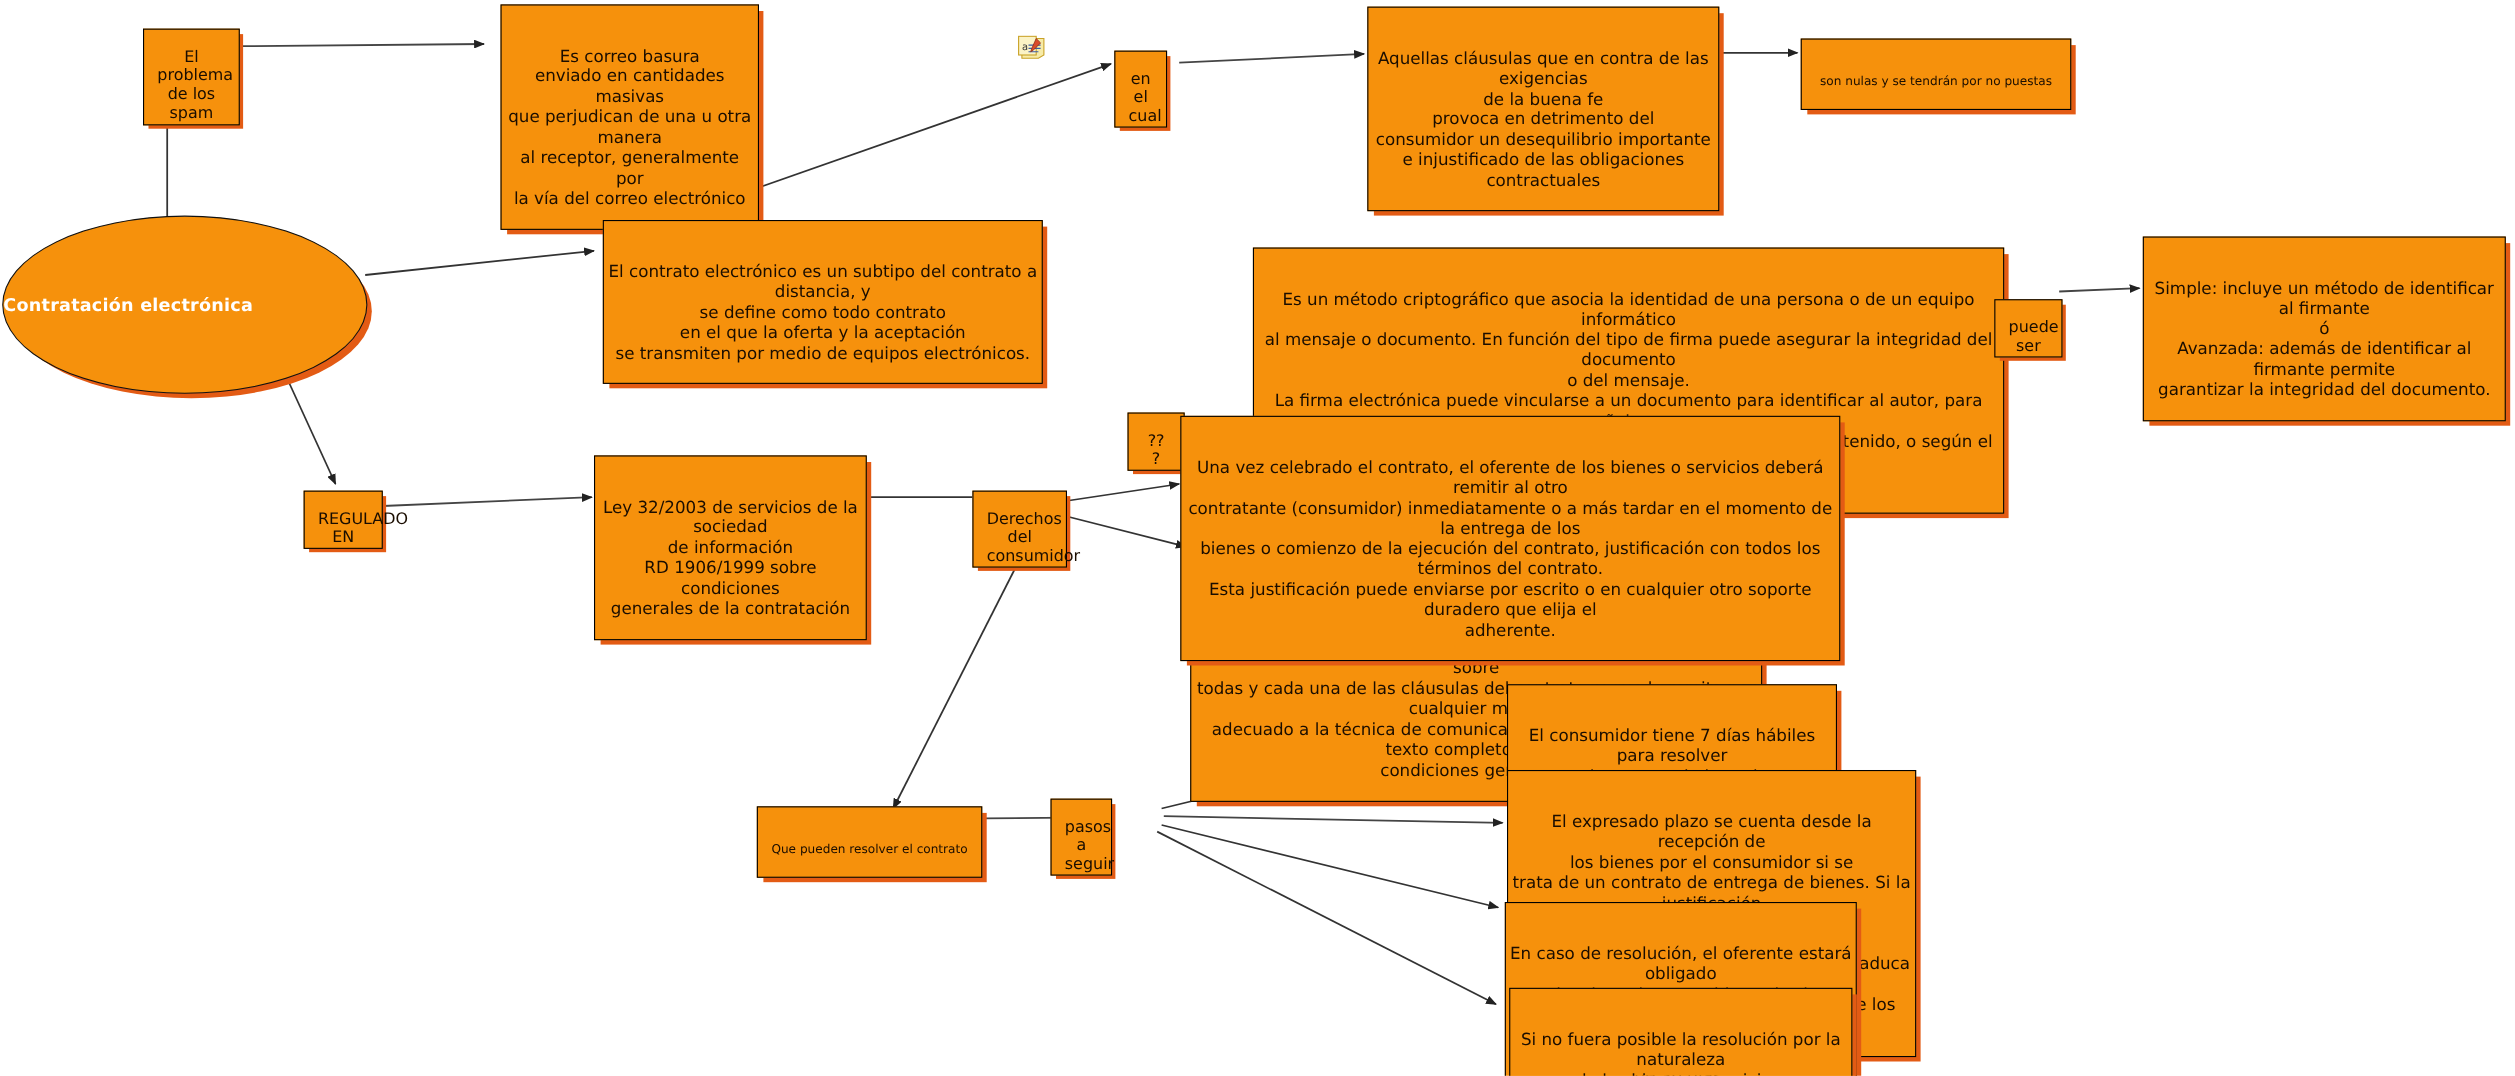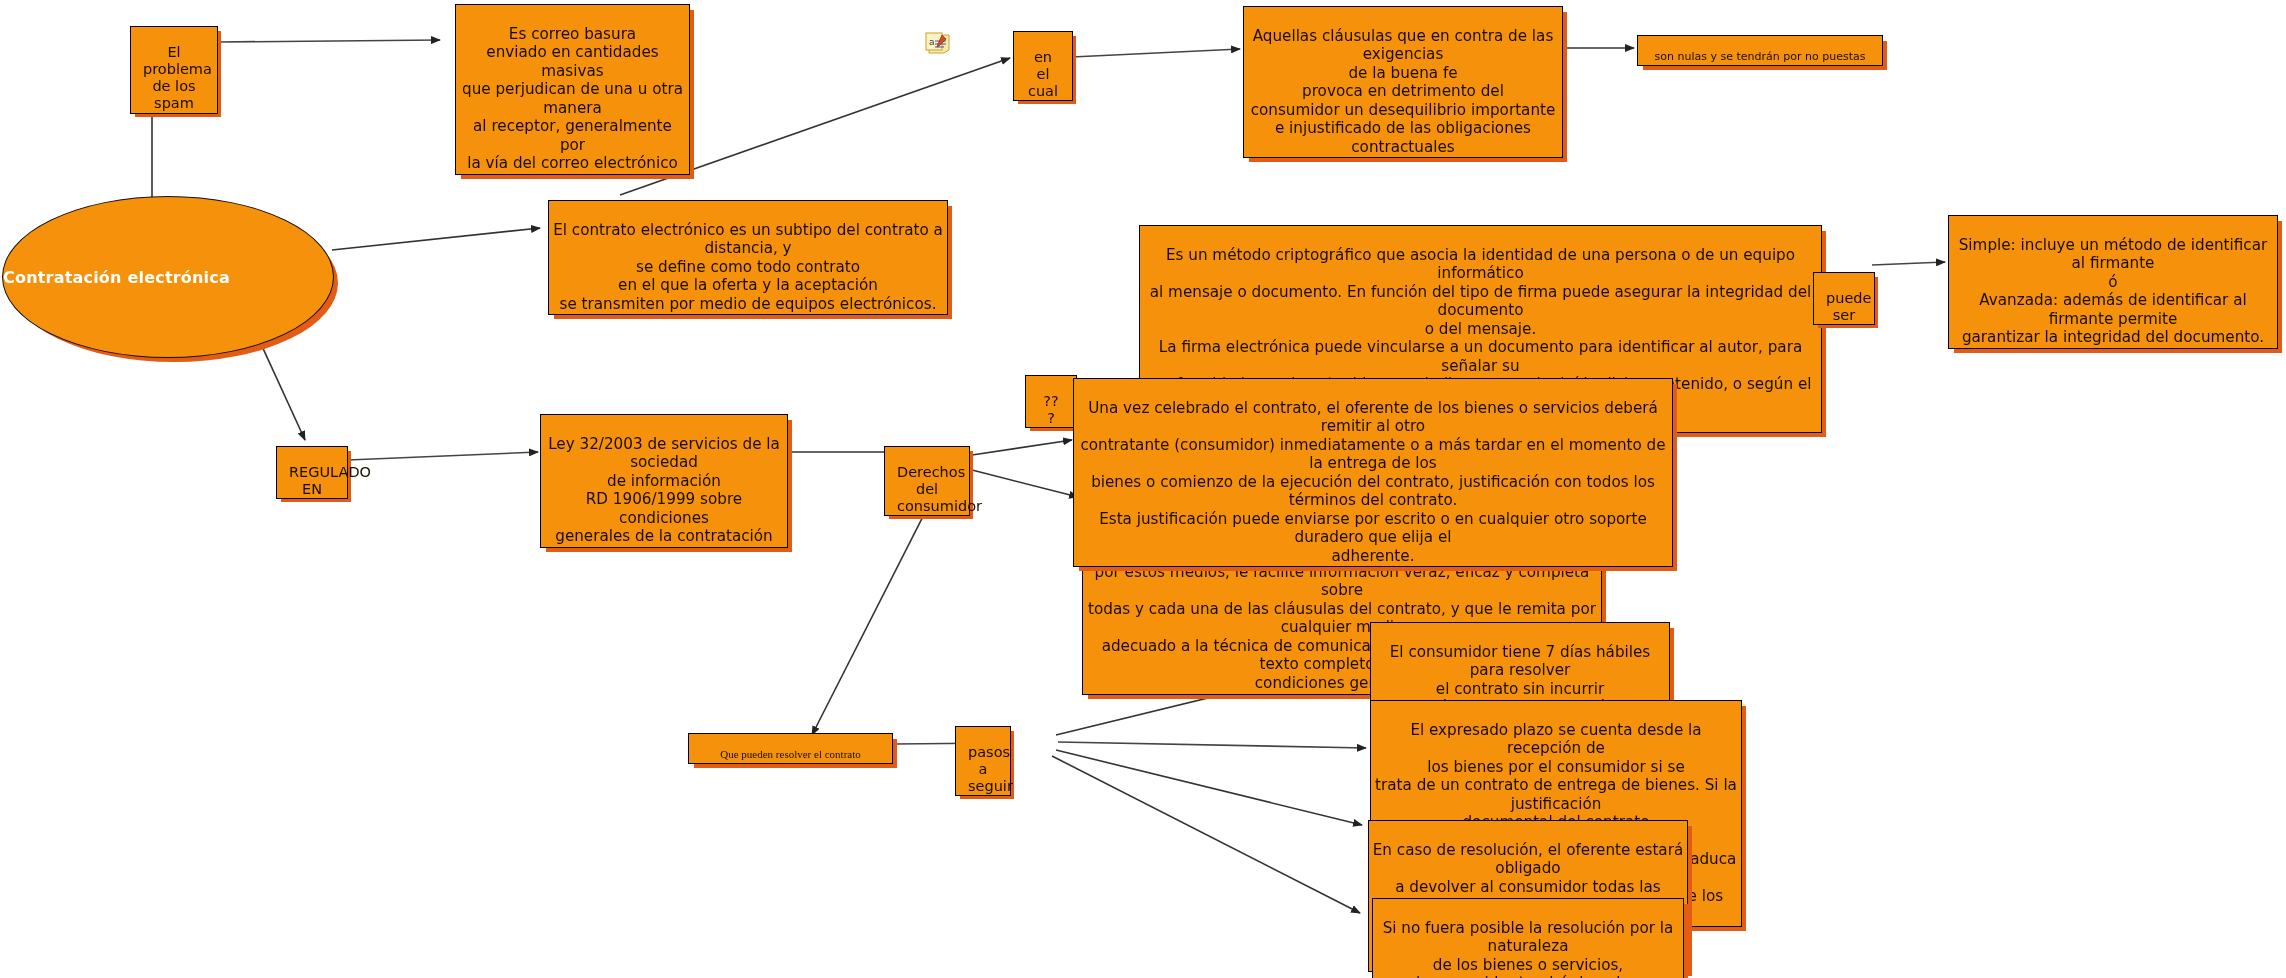--- a/index.html
+++ b/index.html
@@ -17,21 +17,21 @@
   .node{
     position:absolute;
     box-sizing:border-box;
     background:#F6910C;
     border:1.5px solid #000000;
     color:#1a0d00;
     text-align:center;
     line-height:1.22;
     z-index:5;
     box-shadow:5px 5px 0 -1px #E35B14;
-    padding:1px 3px;
+    padding:18px 3px;
     white-space:pre-line;
   }
   .node.lbl{
     font-size:14.5px;
     padding:0 12px;
     line-height:1.18;
     box-shadow:4px 4px 0 -1px #E35B14;
   }
   .node.txt{font-size:15.2px;}
   .node.small{font-size:11px;}
@@ -142,21 +142,21 @@
       <text x="4" y="13" font-size="9" font-family="DejaVu Sans, sans-serif" fill="#333">a</text>
       <g stroke="#3B5BA5" stroke-width="1">
         <line x1="10" y1="9" x2="21" y2="9"></line>
         <line x1="10" y1="12" x2="21" y2="12"></line>
         <line x1="10" y1="15" x2="19" y2="15"></line>
       </g>
       <path d="M17,3 L21,7 L14,14 L12,15 L13,12 Z" fill="#D94A2B" stroke="#8A2A12" stroke-width=".7"></path>
     </svg>
   </div>
 
-  <div class="node lbl z-top" style="left:1013px;top:31px;width:60px;">
+  <div class="node lbl z-top" style="left:1013px;top:46px;width:48px;">
     <span>en el cual</span>
   </div>
 
   <div class="node txt" style="left:1243px;top:6px;width:320px;">
     <span>Aquellas cláusulas que en contra de las exigencias
 de la buena fe
 provoca en detrimento del
 consumidor un desequilibrio importante
 e injustificado de las obligaciones contractuales</span>
   </div>
@@ -216,21 +216,21 @@
 
   <div class="node txt" style="left:1082px;top:468px;width:520px;">
     <span>El consumidor tiene derecho a que antes de la celebración del contrato, con una
 antelación de al menos 3 días, la persona que el ofrece un bien o servicios
 por estos medios, le facilite información veraz, eficaz y completa sobre
 todas y cada una de las cláusulas del contrato, y que le remita por cualquier medio
 adecuado a la técnica de comunicación a distancia utilizada, el texto completo de las
 condiciones generales.</span>
   </div>
 
-  <div class="node small" style="left:688px;top:733px;width:205px;font-family:Liberation Serif, serif;">
+  <div class="node small" style="left:688px;top:733px;width:205px;">
     <span>Que pueden resolver el contrato</span>
   </div>
 
   <div class="node lbl" style="left:955px;top:726px;width:56px;">
     <span>pasos
 a seguir</span>
   </div>
 
   <div class="node txt" style="left:1370px;top:622px;width:300px;">
     <span>El consumidor tiene 7 días hábiles para resolver

